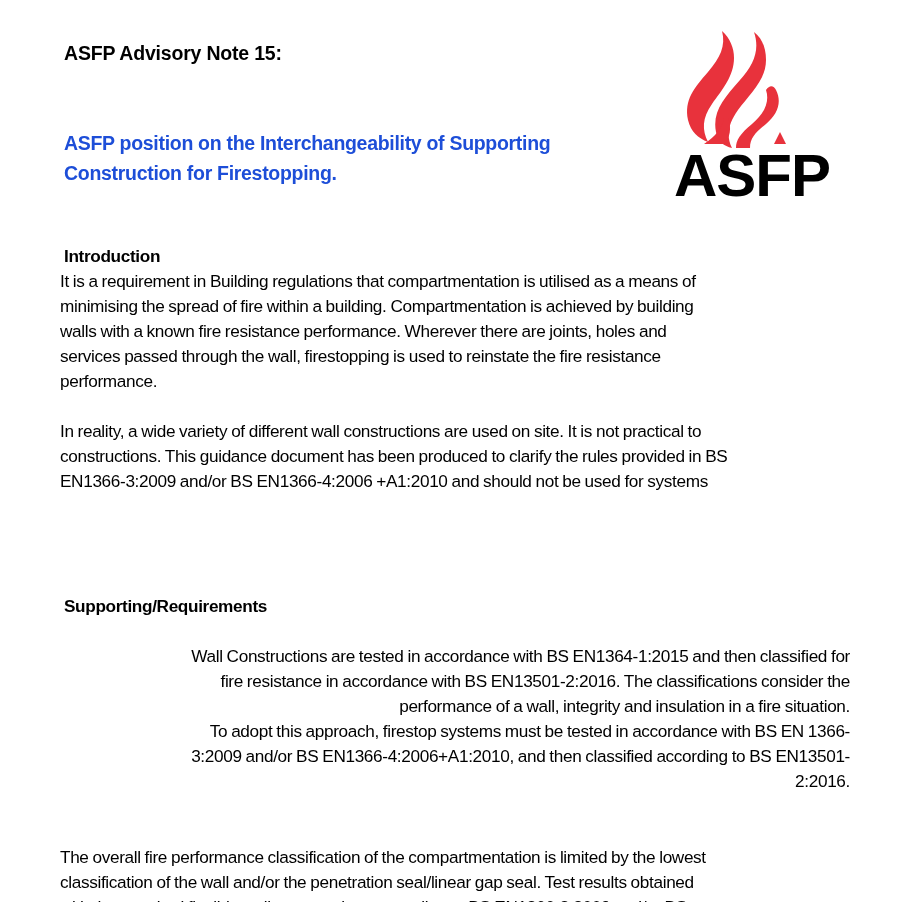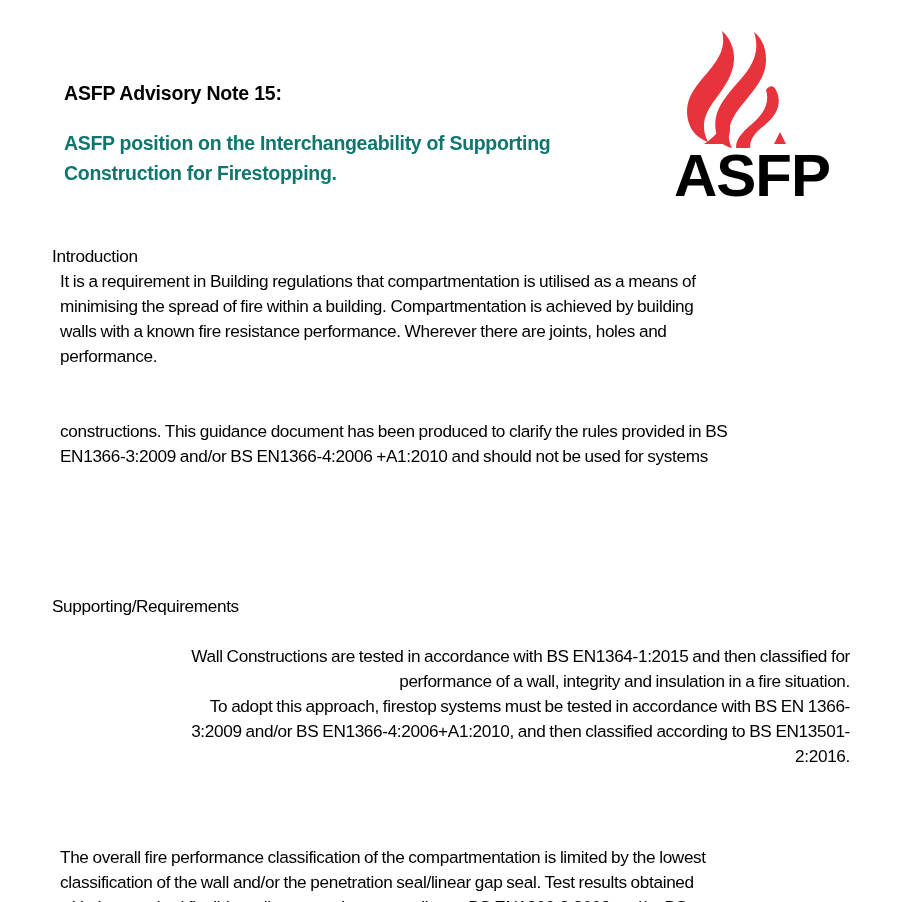--- a/index.html
+++ b/index.html
@@ -21,54 +21,53 @@
       width: 902px; height: 902px;
     }
     .doc-heading {
       position: absolute;
       left: 64px;
       top: 42px;
       font-size: 19.5px;
       font-weight: bold;
       letter-spacing: -0.2px;
       white-space: nowrap;
-      margin-top: 40px;
     }
     .doc-title {
       position: absolute;
       left: 64px;
       top: 128px;
       width: 560px;
       font-size: 19.5px;
       font-weight: bold;
       line-height: 30px;
-      color: #0f766e;
+      color: #1d4ed8;
       letter-spacing: -0.3px;
     }
     .logo {
       position: absolute;
       left: 664px;
       top: 28px;
       width: 176px;
       height: 172px;
     }
     .body-text {
       position: absolute;
       left: 60px;
       width: 790px;
       font-size: 17.2px;
       line-height: 25px;
       letter-spacing: -0.35px;
       word-spacing: -0.5px;
     }
     .section-head {
       position: absolute;
-      left: 52px;
+      left: 64px;
       font-size: 17.2px;
-      font-weight: normal;
+      font-weight: bold;
       line-height: 25px;
       letter-spacing: -0.35px;
     }
     .line { display: block; white-space: nowrap; }
   </style>
 </head>
 <body>
 
 <div class="page">
 
@@ -96,32 +95,35 @@
       <text x="88" y="168" text-anchor="middle" font-family="'Liberation Sans', 'DejaVu Sans', sans-serif" font-weight="bold" font-size="60" letter-spacing="-1" fill="#000000">ASFP</text>
     </svg>
   </div>
 
   <div class="section-head" style="top:244px;">Introduction</div>
 
   <div class="body-text" style="top:269px;">
     <span class="line">It is a requirement in Building regulations that compartmentation is utilised as a means of</span>
     <span class="line">minimising the spread of fire within a building. Compartmentation is achieved by building</span>
     <span class="line">walls with a known fire resistance performance. Wherever there are joints, holes and</span>
+    <span class="line">services passed through the wall, firestopping is used to reinstate the fire resistance</span>
     <span class="line">performance.</span>
   </div>
 
   <div class="body-text" style="top:419px;">
+    <span class="line">In reality, a wide variety of different wall constructions are used on site. It is not practical to</span>
     <span class="line">constructions. This guidance document has been produced to clarify the rules provided in BS</span>
     <span class="line">EN1366-3:2009 and/or BS EN1366-4:2006 +A1:2010 and should not be used for systems</span>
   </div>
 
   <div class="section-head" style="top:594px;">Supporting/Requirements</div>
 
   <div class="body-text" style="top:644px;text-align:right;">
     <span class="line">Wall Constructions are tested in accordance with BS EN1364-1:2015 and then classified for</span>
+    <span class="line">fire resistance in accordance with BS EN13501-2:2016. The classifications consider the</span>
     <span class="line">performance of a wall, integrity and insulation in a fire situation.</span>
     <span class="line">To adopt this approach, firestop systems must be tested in accordance with BS EN 1366-</span>
     <span class="line">3:2009 and/or BS EN1366-4:2006+A1:2010, and then classified according to BS EN13501-</span>
     <span class="line">2:2016.</span>
   </div>
 
   <div class="body-text" style="top:845px;">
     <span class="line">The overall fire performance classification of the compartmentation is limited by the lowest</span>
     <span class="line">classification of the wall and/or the penetration seal/linear gap seal. Test results obtained</span>
     <span class="line">with the standard flexible wall constructions according to BS EN1366-3:2009 and/or BS</span>

